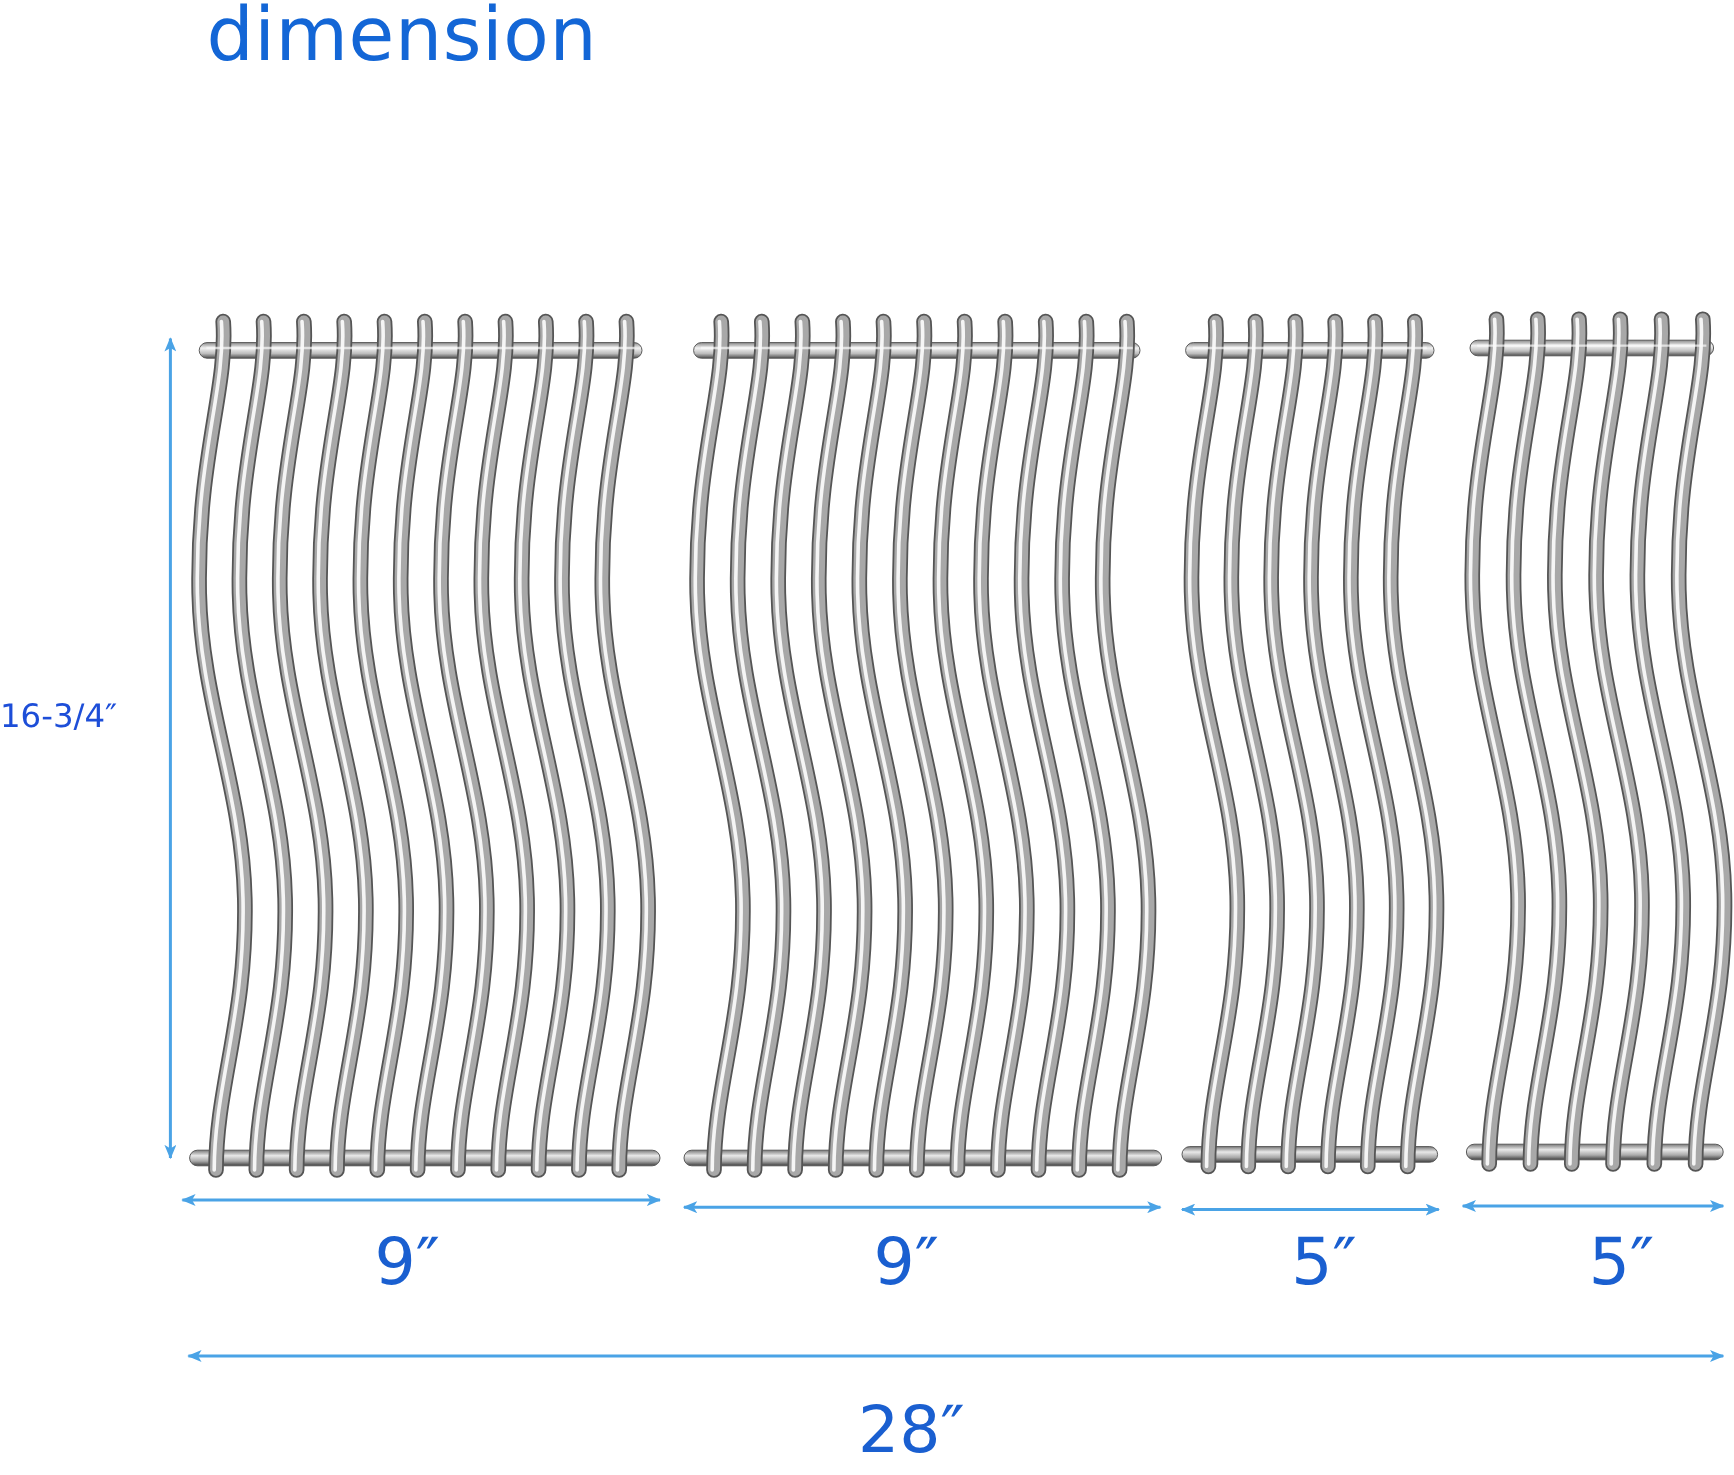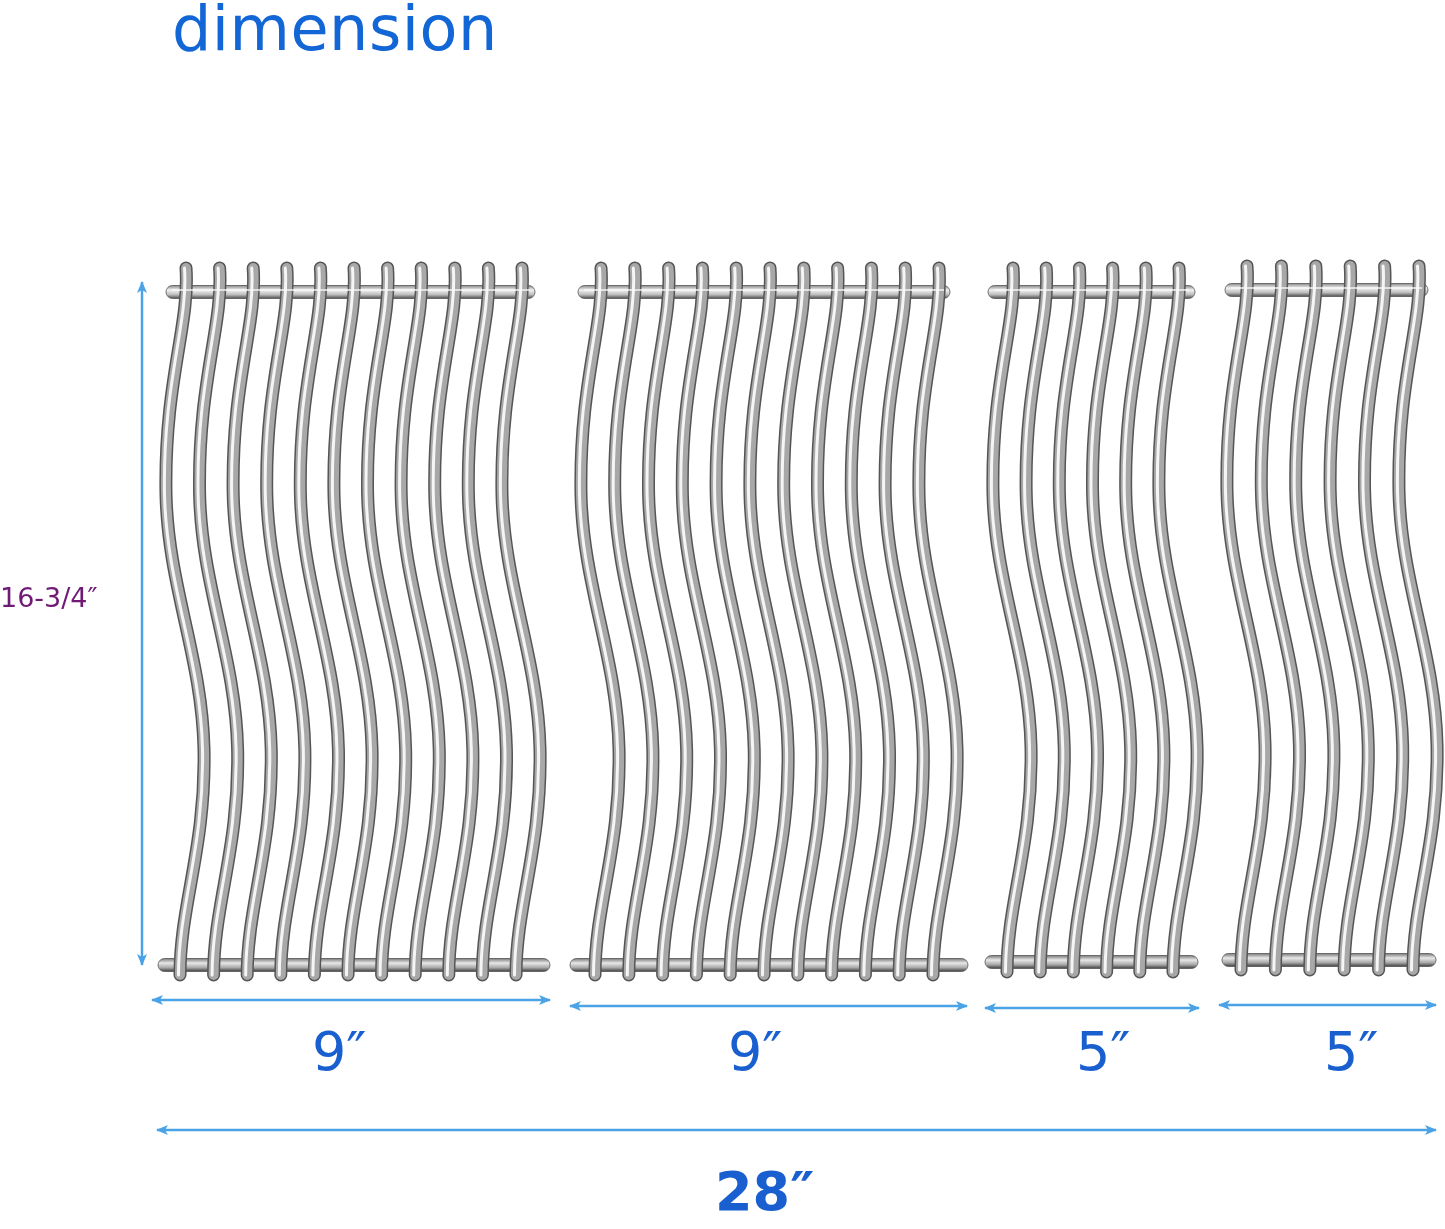--- a/index.html
+++ b/index.html
@@ -1,23 +1,23 @@
 <!DOCTYPE html>
 <html><head>
 <meta charset="utf-8">
 <style>
   html, body { margin: 0; padding: 0; background: #ffffff; }
   body { width: 1445px; height: 1229px; position: relative; overflow: hidden;
          font-family: "DejaVu Sans", sans-serif; }
   .title { position: absolute; left: 172px; top: -8px; font-size: 62px; color: #1366d6;
            font-family: "DejaVu Sans", sans-serif; letter-spacing: 0.5px; }
   .label { position: absolute; color: #1a5fd0; font-family: "DejaVu Sans", sans-serif; }
-  .lbl-height { left: 0px; top: 582px; font-size: 27px; color: #701a75; }
+  .lbl-height { left: 0px; top: 582px; font-size: 27px; color: #1d4ed8; }
   .lbl-w { top: 1020px; font-size: 54px; }
-  .lbl-total { top: 1160px; font-size: 54px; font-weight: bold; }
+  .lbl-total { top: 1160px; font-size: 54px; }
   svg.diagram { position: absolute; left: 0; top: 0; }
 </style>
 </head>
 <body>
 
 <div class="title">dimension</div>
 
 <svg class="diagram" width="1445" height="1229" viewBox="0 0 1445 1229" xmlns="http://www.w3.org/2000/svg">
   <defs>
     <marker id="arrowHead" viewBox="0 0 12 10" refX="11" refY="5" markerWidth="12" markerHeight="10" orient="auto-start-reverse" markerUnits="userSpaceOnUse">

